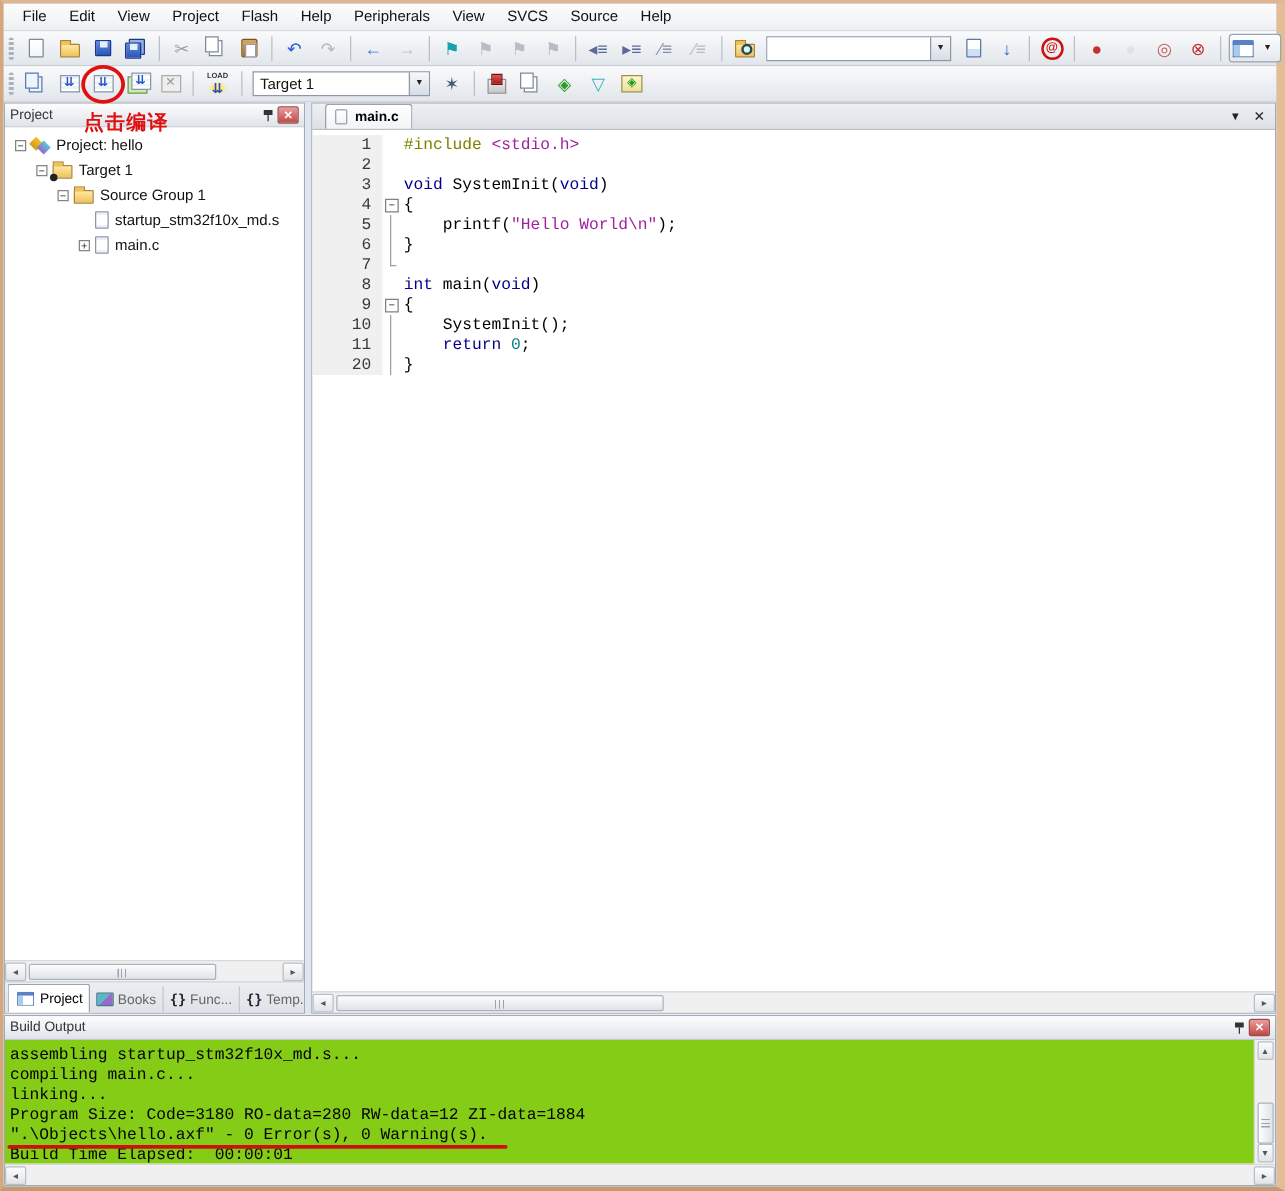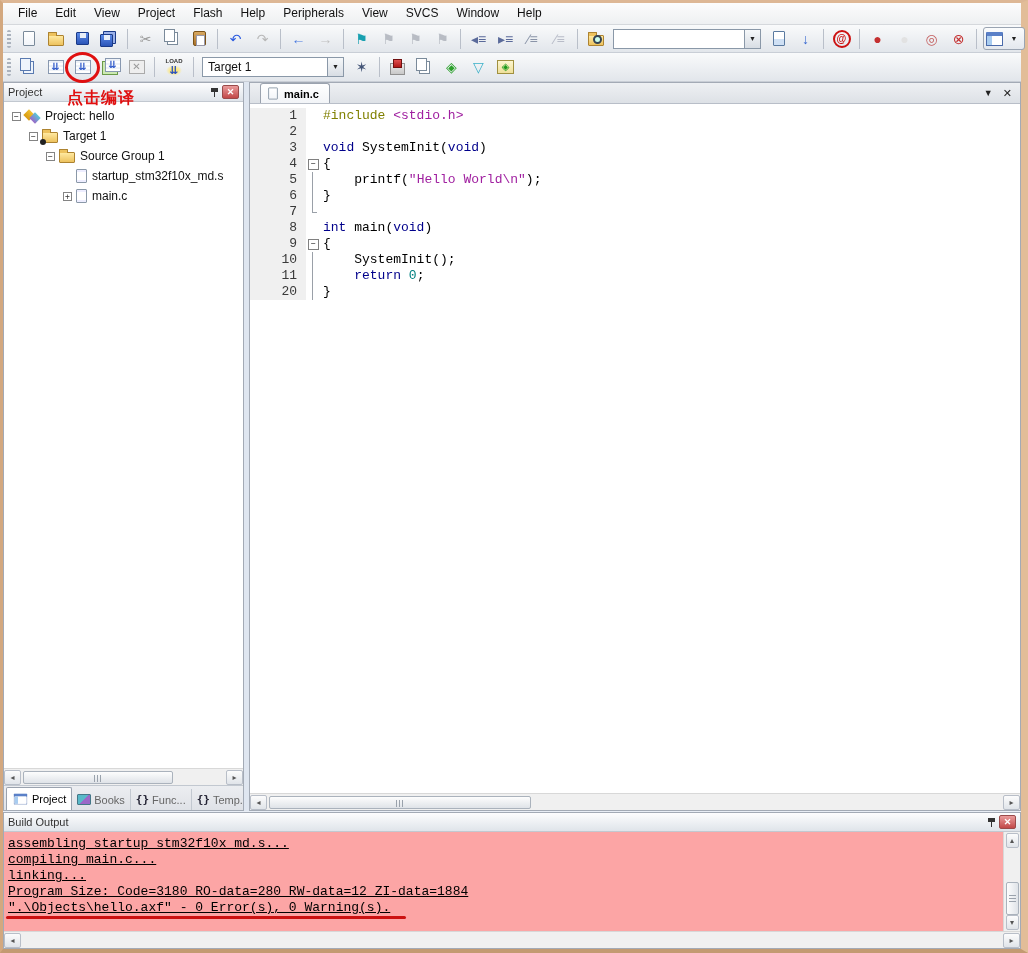--- a/index.html
+++ b/index.html
@@ -109,21 +109,21 @@
   .fold.end::after{content:"";position:absolute;left:6px;top:8px;width:5px;height:1px;background:#9aa0a8;}
   .ctext{white-space:pre;padding-left:3px;}
   .kw{color:var(--kw);}
   .str{color:var(--str);}
   .pp{color:var(--pp);}
   .num{color:var(--num);}
 
   
   .bo{height:137px;flex:none;display:flex;flex-direction:column;border:1px solid #a3aab5;background:#fff;margin-top:1px;}
   .bo-mid{flex:1;display:flex;min-height:0;}
-  .bo-body{flex:1;position:relative;background:#fca5a5;font:13px/16px "Liberation Mono",monospace;color:#000;padding:4px 0 0 4px;overflow:hidden;text-decoration:underline;}
+  .bo-body{flex:1;position:relative;background:#84cc16;font:13px/16px "Liberation Mono",monospace;color:#000;padding:4px 0 0 4px;overflow:hidden;}
   .bo-line{height:16px;white-space:pre;}
   .bo-underline{position:absolute;left:2px;top:84px;width:400px;height:3px;background:#cc1111;border-radius:2px;}
   .vscroll{width:17px;flex:none;background:#f0f0f0;border-left:1px solid #d8d8d8;display:flex;flex-direction:column;align-items:center;padding:1px;}
   .vthumb{width:13px;height:38px;background:linear-gradient(90deg,#fdfdfd,#dfe3e8);border:1px solid #aab2bc;border-radius:2px;margin-top:34px;position:relative;}
   .vthumb::after{content:"";position:absolute;top:50%;left:2px;right:2px;height:7px;margin-top:-4px;background:repeating-linear-gradient(180deg,#9aa2ac 0 1px,transparent 1px 3px);}
 
   
   .statusbar{height:24px;flex:none;display:flex;align-items:stretch;background:linear-gradient(#f4f3f1,#e9e7e3);border-top:1px solid #c9c6c0;font-size:12px;color:#222;}
   .scell{border-right:1px solid #d6d3cd;display:flex;align-items:center;justify-content:center;}
   .sgrip{width:17px;background:
@@ -141,21 +141,21 @@
     <div class="menubar" id="menubar">
         <div class="menu-item">File</div>
         <div class="menu-item">Edit</div>
         <div class="menu-item">View</div>
         <div class="menu-item">Project</div>
         <div class="menu-item">Flash</div>
         <div class="menu-item">Help</div>
         <div class="menu-item">Peripherals</div>
         <div class="menu-item">View</div>
         <div class="menu-item">SVCS</div>
-        <div class="menu-item">Window</div>
+        <div class="menu-item">Source</div>
         <div class="menu-item">Help</div>
       </div>
 
     <div class="toolbar" id="tb1">
         <span class="grip"></span>
         <span class="tbbtn">
           <span class="ic i-page"></span>
         </span>
         <span class="tbbtn">
           <span class="ic i-folder"></span>
@@ -480,20 +480,21 @@
           </span>
         <span class="pclose">✕</span>
       </div>
       <div class="bo-mid">
         <div class="bo-body" id="boBody">
             <div class="bo-line">assembling startup_stm32f10x_md.s...</div>
             <div class="bo-line">compiling main.c...</div>
             <div class="bo-line">linking...</div>
             <div class="bo-line">Program Size: Code=3180 RO-data=280 RW-data=12 ZI-data=1884</div>
             <div class="bo-line">".\Objects\hello.axf" - 0 Error(s), 0 Warning(s).</div>
+            <div class="bo-line">Build Time Elapsed:  00:00:01</div>
             <div class="bo-underline"></div>
           </div>
         <div class="vscroll">
           <span class="sbtn" style="width:13px">▴</span>
           <span class="vthumb"></span>
           <span class="spacer"></span>
           <span class="sbtn" style="width:13px">▾</span>
         </div>
       </div>
       <div class="hscroll">

